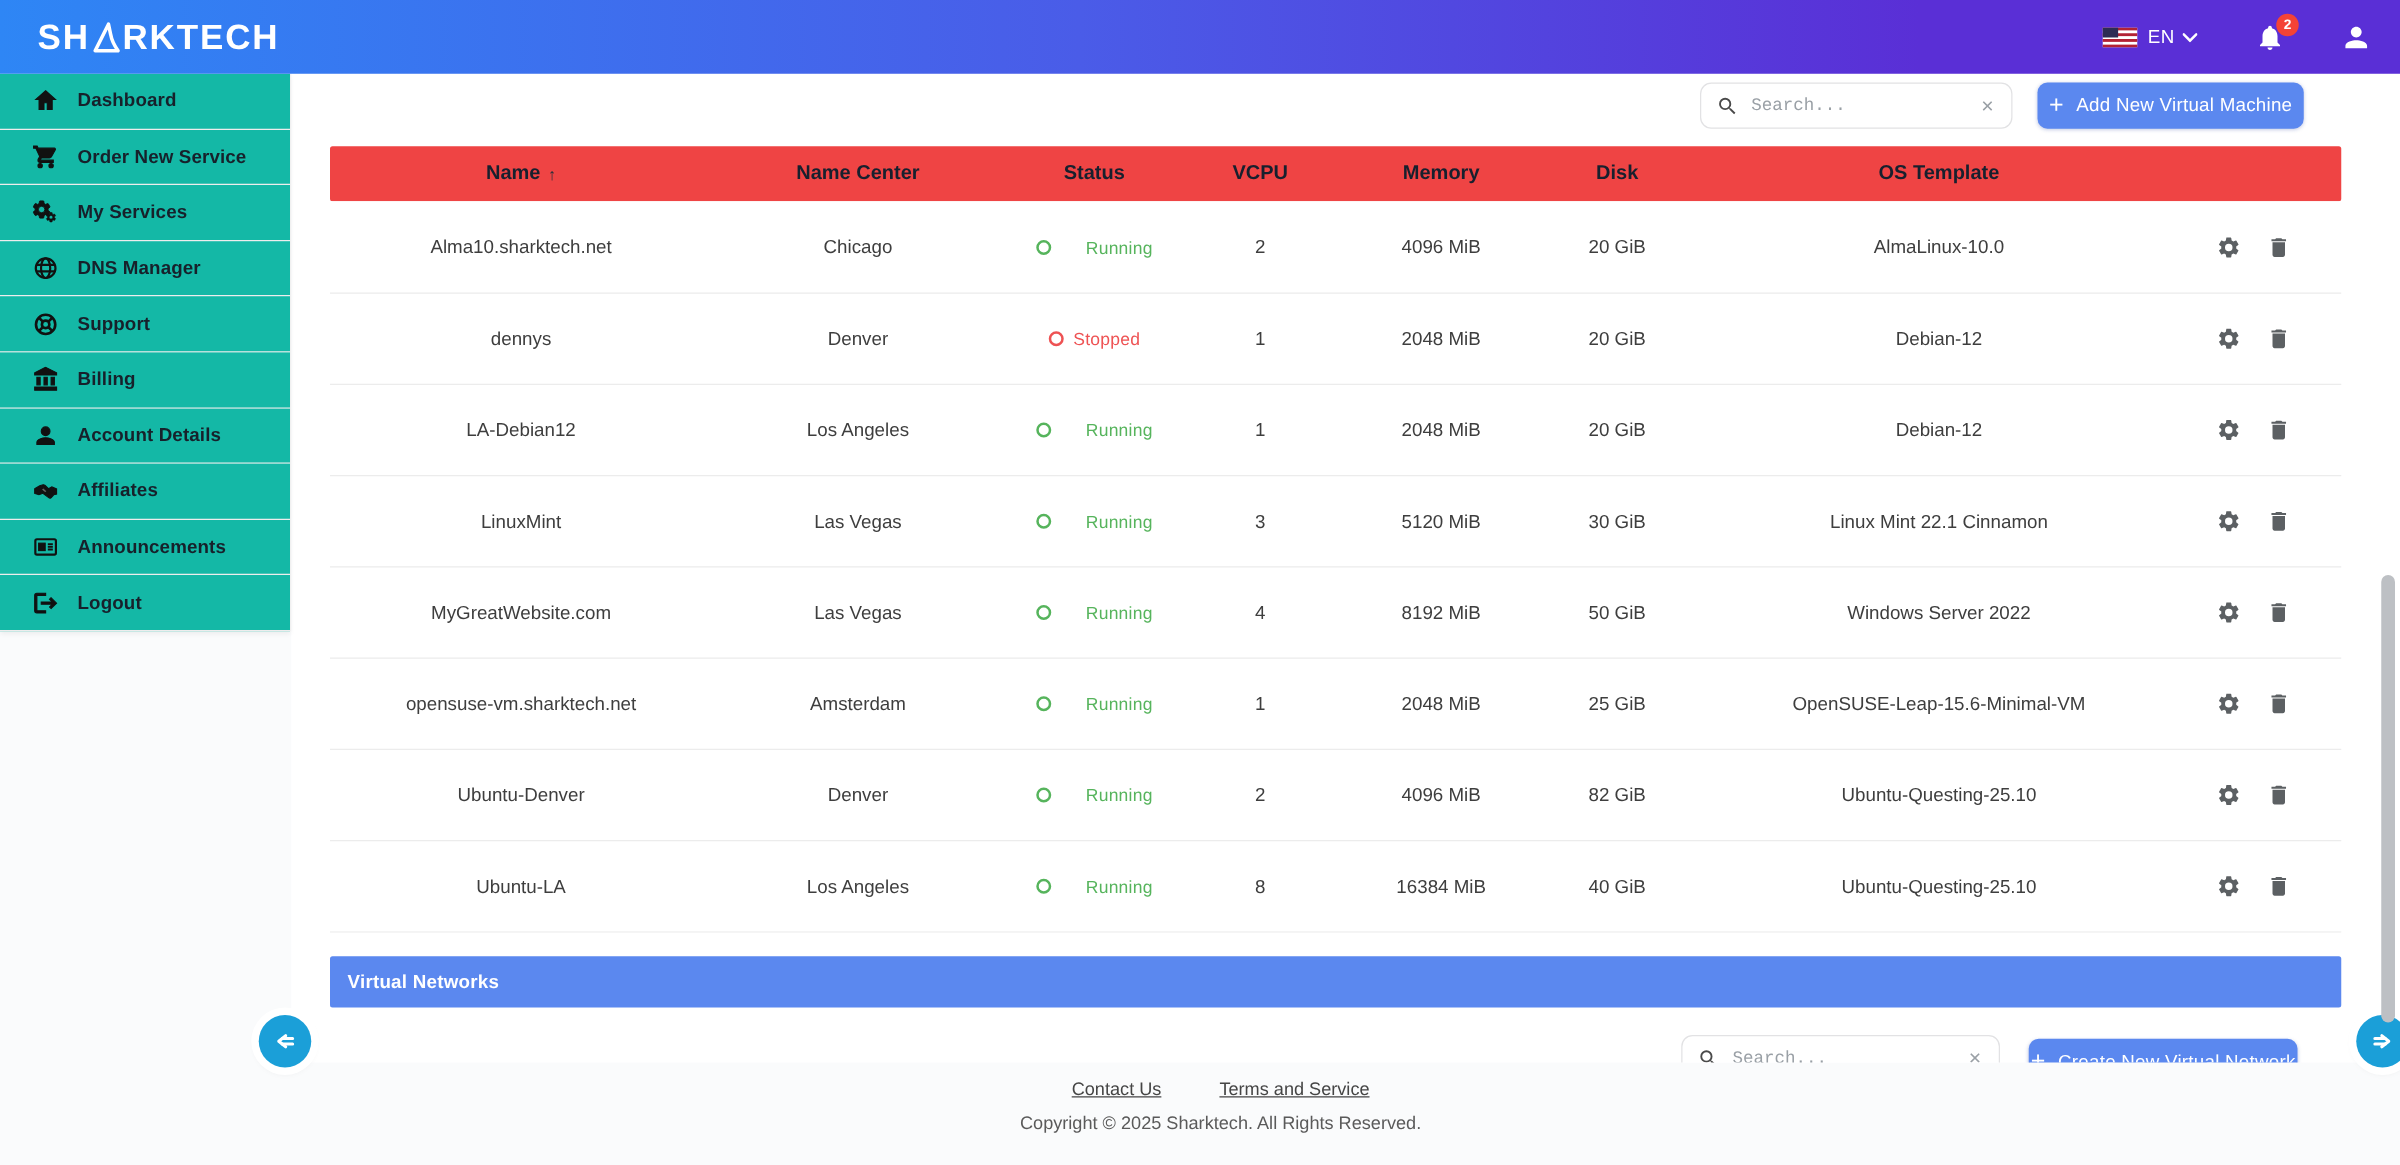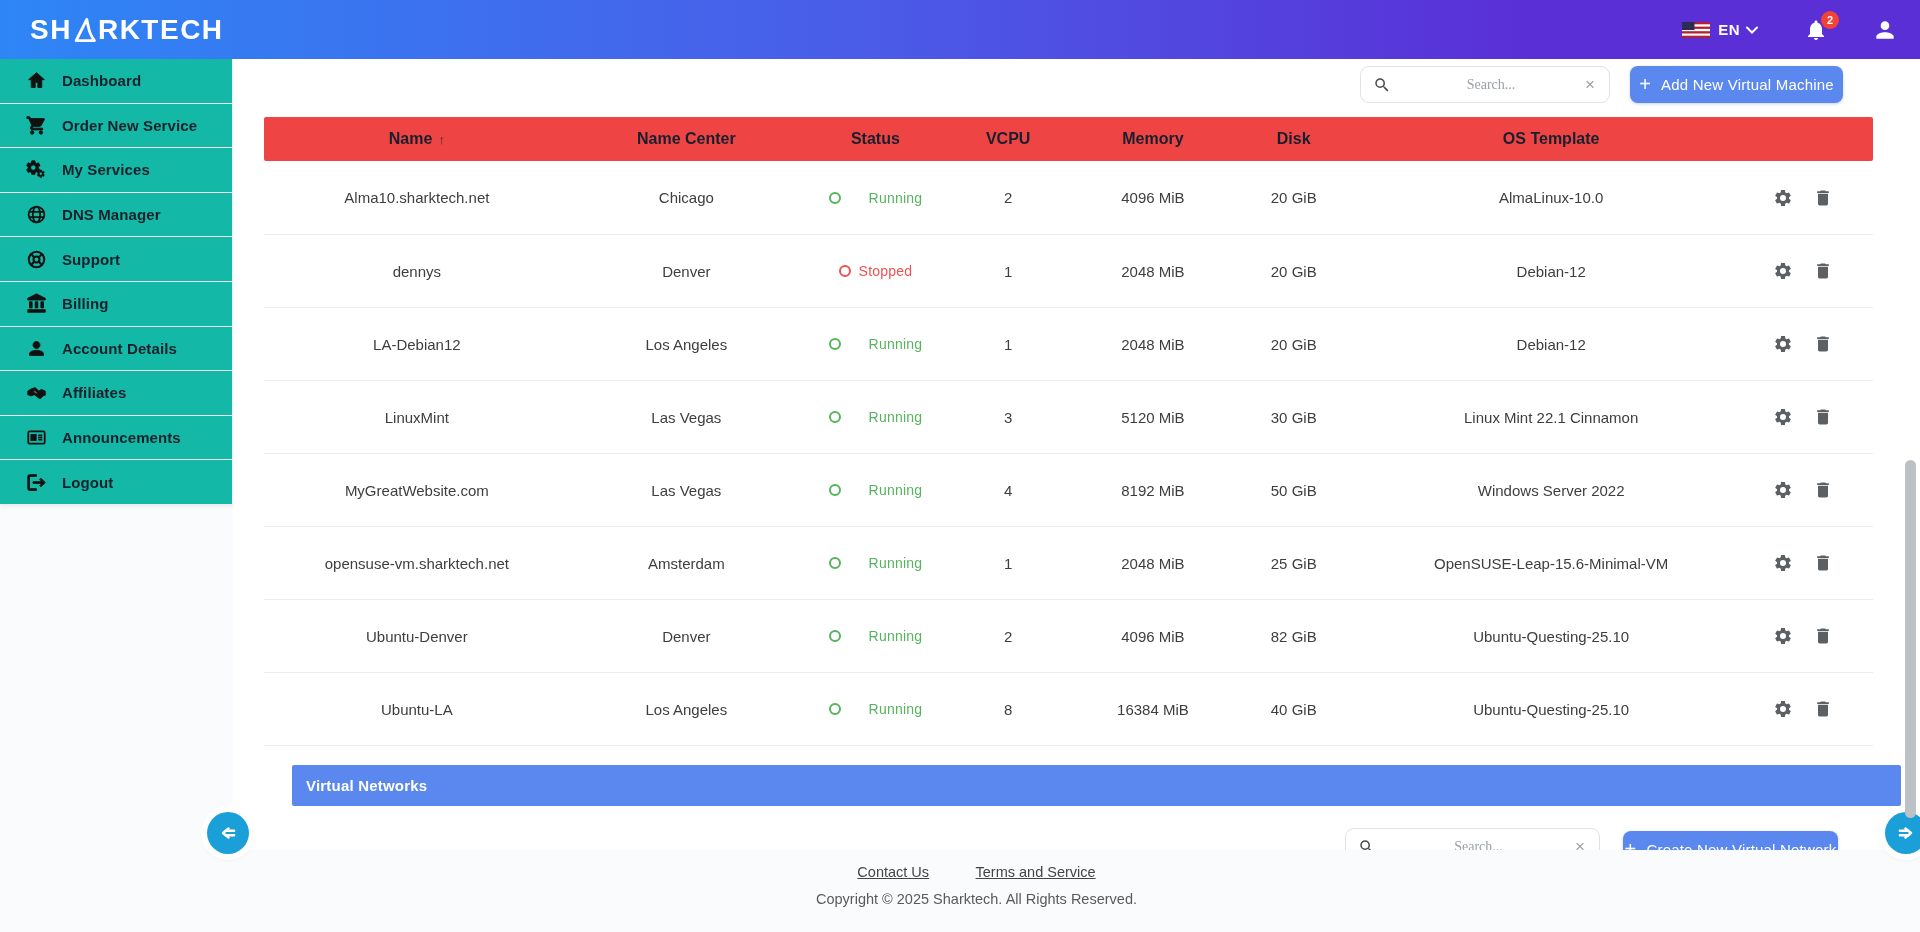--- a/index.html
+++ b/index.html
@@ -23,21 +23,21 @@
   .topbar{
     position:absolute; left:0; top:0; width:1920px; height:59px;
     background:linear-gradient(90deg,var(--header-gradient-start) 0%,#4a5ce8 45%,var(--header-gradient-end) 80%);
     display:flex; align-items:center; justify-content:space-between;
     padding:0 22px 0 30px; z-index:30;
   }
   .brand{ display:flex; align-items:center; color:#fff; font-size:28px; font-weight:800; letter-spacing:1.5px; }
   .brand .fin{ width:24px; height:26px; margin:0 1px; }
   .top-right{ display:flex; align-items:center; }
   .flag{ width:28px; height:16px; display:block; }
-  .lang-label{ color:#fff; font-weight:700; font-size:15px; margin:0 6px 0 8px; letter-spacing:.5px;text-align:center; }
+  .lang-label{ color:#fff; font-weight:400; font-size:15px; margin:0 6px 0 8px; letter-spacing:.5px;text-align:center; }
   .caret{ width:12px; height:8px; }
   .bell-wrap{ position:relative; margin-left:46px; cursor:pointer; }
   .bell-wrap svg{ width:24px; height:24px; fill:#fff; display:block; }
   .badge{
     position:absolute; top:-7px; right:-11px; min-width:18px; height:18px;
     background:var(--badge); color:#fff; border-radius:50%;
     font-size:11px; font-weight:700; display:flex; align-items:center; justify-content:center; padding:0 4px;
   }
   .user-wrap{ margin-left:44px; cursor:pointer; }
   .user-wrap svg{ width:26px; height:26px; fill:#fff; display:block; }
@@ -61,21 +61,21 @@
     position:absolute; left:233px; top:59px; width:1687px; height:791px;
     background:#fff; overflow:hidden; z-index:5;
   }
   .search-box{
     position:absolute; height:37px; background:#fff; border:1px solid #e2e2e4; border-radius:9px;
     display:flex; align-items:center; padding:0 10px 0 12px;
   }
   .search-box svg.mag{ width:18px; height:18px; fill:#4a4a4a; flex:0 0 auto; }
   .search-box input{
     border:none; outline:none; flex:1; font-size:14px; color:#333; margin-left:10px;
-    font-family:Liberation Serif, serif; background:transparent;text-align:center;
+    font-family:Liberation Mono, monospace; background:transparent;
   }
   .search-box input::placeholder{ color:#9aa0a6; }
   .clear-x{ color:#9aa0a6; font-size:17px; cursor:pointer; line-height:1; padding:2px 4px; }
   .vm-search{ top:7px; right:310px; width:250px; }
   .primary-btn{
     position:absolute; height:37px; background:var(--primary-button); color:#fff; border:none;
     border-radius:8px; font-size:15px; font-weight:500; font-family:inherit; cursor:pointer;
     display:flex; align-items:center; justify-content:center; gap:10px;
     box-shadow:0 1px 3px rgba(30,60,160,.25); letter-spacing:.2px;
   }
@@ -95,21 +95,21 @@
   .status-inner{ display:flex; align-items:center; gap:8px; font-size:14px; letter-spacing:.2px; }
   .status-dot{ width:12px; height:12px; border-radius:50%; border:2.6px solid currentColor; flex:0 0 auto; }
   .st-running{ color:var(--running);gap:28px; }
   .st-stopped{ color:var(--stopped); }
   .act-icon{ width:20px; height:20px; cursor:pointer; color:#5c6063; }
   .act-icon svg{ width:20px; height:20px; fill:currentColor; display:block; }
 
   
   .vn-banner{
     position:absolute; left:31px; top:706px; width:1609px; height:41px; background:var(--banner);
-    display:flex; align-items:center; padding-left:14px; border-radius:2px;margin-left:28px;
+    display:flex; align-items:center; padding-left:14px; border-radius:2px;
   }
   .vn-title{ color:#fff; font-size:15px; font-weight:700; letter-spacing:.2px; }
   .vn-search{ top:769px; right:320px; width:255px; }
   .vn-btn{ top:772px; right:82px; width:215px; }
 
   
   .footer{ position:absolute; left:0; top:850px; width:1920px; height:82px; background:#fafbfc; text-align:center; z-index:4;padding-left:33px; }
   .footer-links{ padding-top:13px; }
   .footer-links a{ color:#454545; font-size:14.5px; text-decoration:underline; margin:0 21px; cursor:pointer; }
   .copyright{ margin-top:10px; color:#5a5a5a; font-size:14.5px; }

